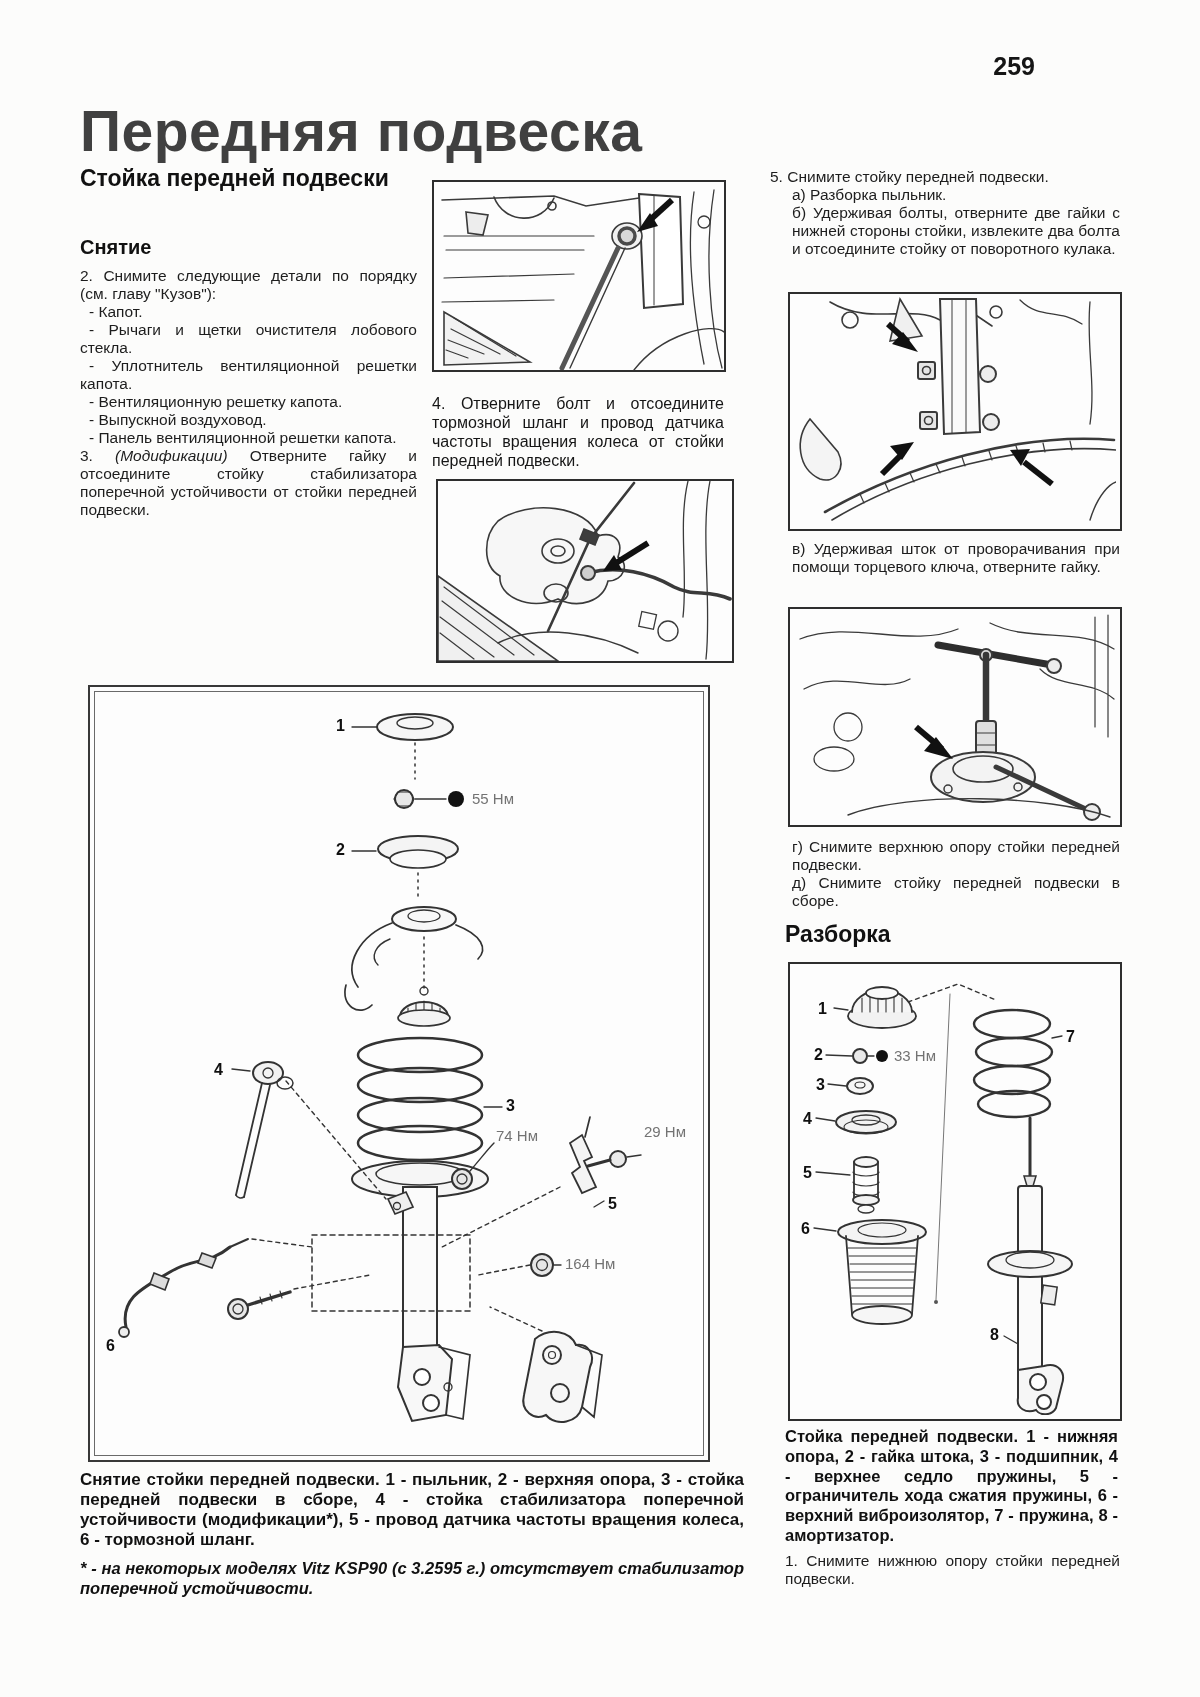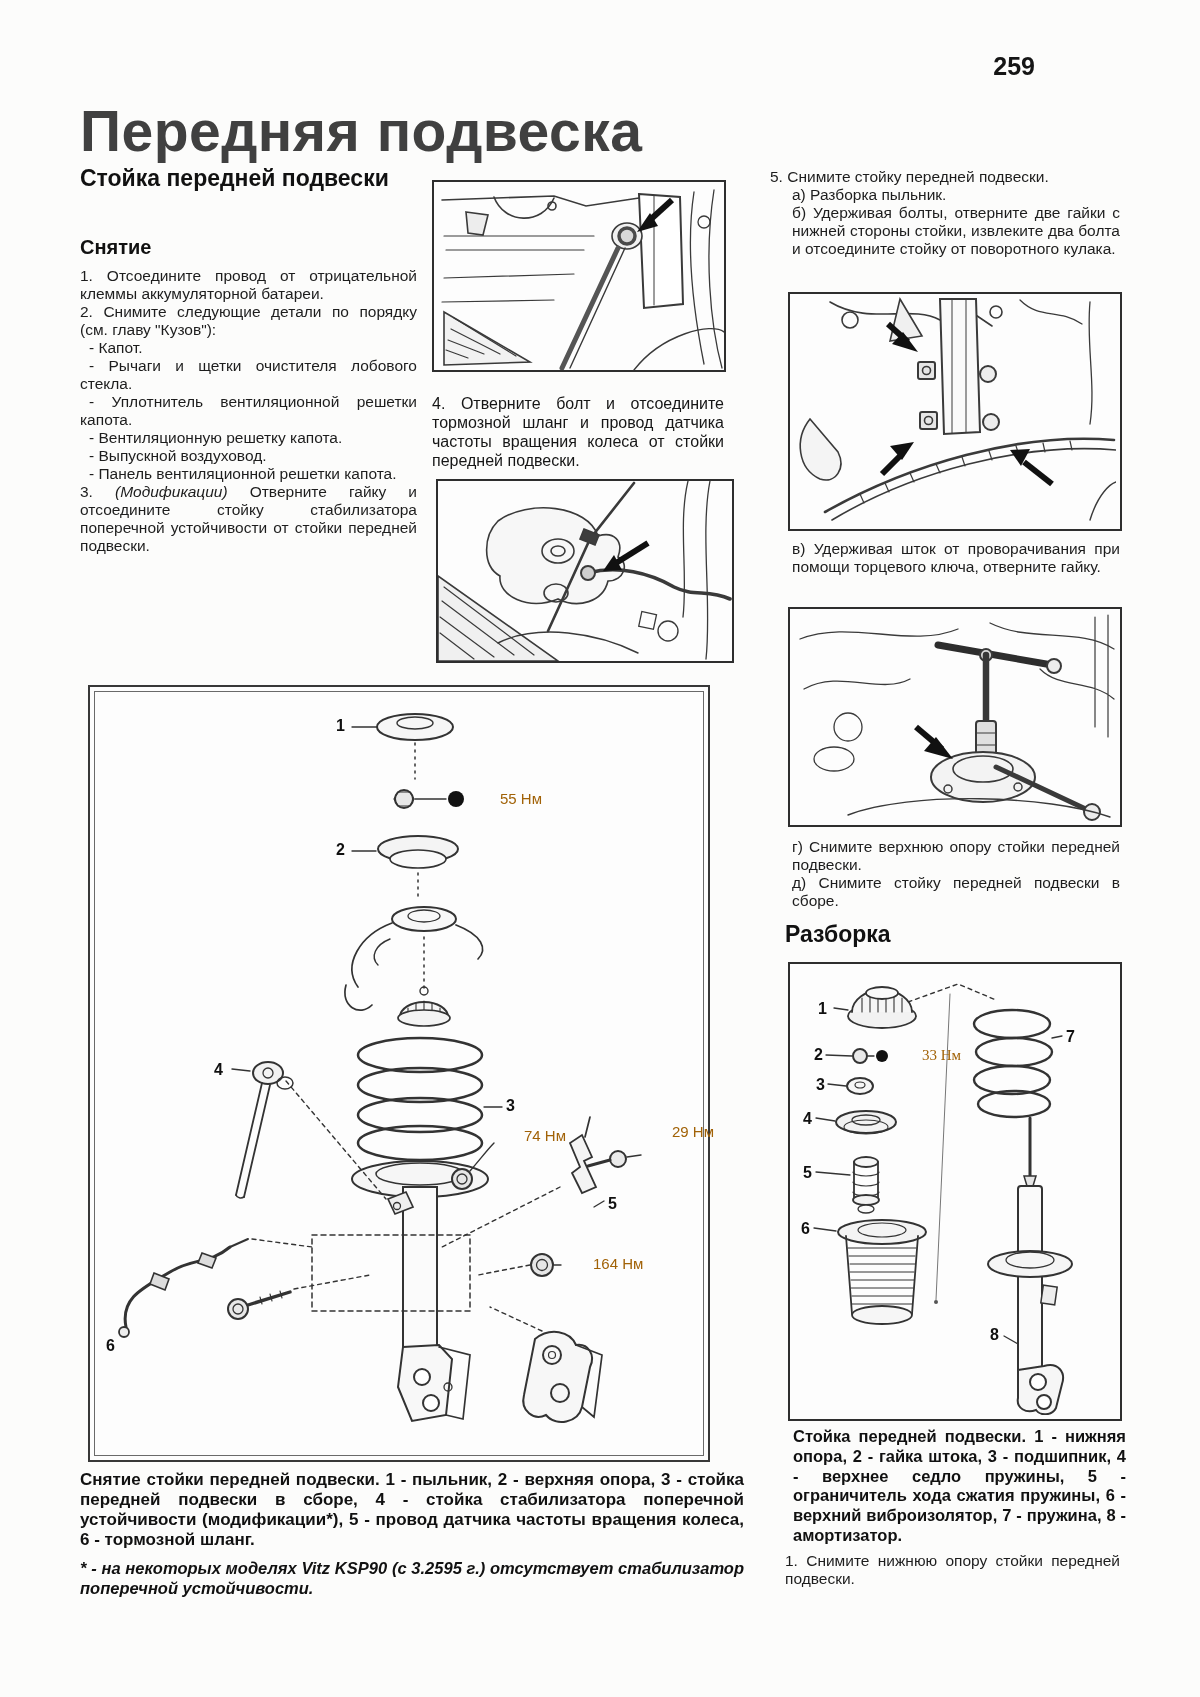--- a/index.html
+++ b/index.html
@@ -15,37 +15,36 @@
   .h3{font-size:20px;font-weight:bold;color:#111;}
   .body-text{font-size:15.5px;line-height:18px;text-align:justify;color:#1d1d1d;}
   .body-text p{margin:0;}
   .bullet{text-indent:9px;}
   .substeps{margin-left:22px;}
   .caption{font-size:16px;line-height:19px;text-align:justify;color:#161616;}
   .bold-caption{font-weight:bold;text-align:justify;color:#111;}
   .photo{border:2px solid #2e2e2e;background:#fdfdfd;overflow:hidden;}
   .mainbox{border:2px solid #383838;outline:1px solid #6a6a6a;outline-offset:-7px;background:#fdfdfd;}
   .plabel{position:absolute;font-weight:bold;font-size:16px;color:#101010;}
-  .tq{position:absolute;font-size:15px;color:#a16207;white-space:nowrap;margin-left:28px;}
+  .tq{position:absolute;font-size:15px;color:#737373;white-space:nowrap;}
   .ital{font-style:italic;}
   svg{display:block;}
 </style>
 </head>
 <body>
 
 <div class="abs page-num" style="left:935px;top:52px;width:100px;text-align:right;">259</div>
 
 <div class="abs doc-title" style="left:80px;top:98px;">Передняя подвеска</div>
 
 <div class="abs h2" style="left:80px;top:164px;width:320px;">Стойка передней подвески</div>
 
 <div class="abs h3" style="left:80px;top:236px;">Снятие</div>
 
 <div class="abs body-text" style="left:80px;top:267px;width:337px;">
-  <p>1. Отсоедините провод от отрицательной клеммы аккумуляторной батареи.</p>
   <p>2. Снимите следующие детали по порядку (см. главу "Кузов"):</p>
   <p class="bullet">- Капот.</p>
   <p class="bullet">- Рычаги и щетки очистителя лобового стекла.</p>
   <p class="bullet">- Уплотнитель вентиляционной решетки капота.</p>
   <p class="bullet">- Вентиляционную решетку капота.</p>
   <p class="bullet">- Выпускной воздуховод.</p>
   <p class="bullet">- Панель вентиляционной решетки капота.</p>
   <p><span>3. </span><span class="ital">(Модификации)</span><span> Отверните гайку и отсоедините стойку стабилизатора поперечной устойчивости от стойки передней подвески.</span></p>
 </div>
 
@@ -236,30 +235,30 @@
       <ellipse cx="240" cy="296" rx="24" ry="8" stroke-width="1.3"></ellipse>
       <rect x="252" y="322" width="14" height="18" transform="rotate(8 259 331)" fill="#ededed" stroke-width="1.5"></rect>
       <path d="M228,406 L254,402 C268,398 276,408 272,420 L266,444 C262,452 250,452 246,446 C236,450 226,444 228,434 Z" fill="#f6f6f6" stroke-width="2"></path>
       <circle cx="248" cy="418" r="8" fill="#ffffff" stroke-width="2"></circle>
       <circle cx="254" cy="438" r="7" fill="#ffffff" stroke-width="2"></circle>
       <path d="M214,372 L228,380" stroke-width="1.3"></path>
     </g>
   </svg>
   <span class="plabel" style="left:28px;top:36px;">1</span>
   <span class="plabel" style="left:24px;top:82px;">2</span>
-  <span class="tq" style="left:104px;top:83px;font-family:Liberation Serif, serif;">33 Нм</span>
+  <span class="tq" style="left:104px;top:83px;">33 Нм</span>
   <span class="plabel" style="left:26px;top:112px;">3</span>
   <span class="plabel" style="left:13px;top:146px;">4</span>
   <span class="plabel" style="left:13px;top:200px;">5</span>
   <span class="plabel" style="left:11px;top:256px;">6</span>
   <span class="plabel" style="left:276px;top:64px;">7</span>
   <span class="plabel" style="left:200px;top:362px;">8</span>
 </div>
 
-<div class="abs bold-caption" style="left:785px;top:1427px;width:333px;font-size:16.5px;line-height:19.8px;margin-left:8px;">Стойка передней подвески. 1 - нижняя опора, 2 - гайка штока, 3 - подшипник, 4 - верхнее седло пружины, 5 - ограничитель хода сжатия пружины, 6 - верхний виброизолятор, 7 - пружина, 8 - амортизатор.</div>
+<div class="abs bold-caption" style="left:785px;top:1427px;width:333px;font-size:16.5px;line-height:19.8px;">Стойка передней подвески. 1 - нижняя опора, 2 - гайка штока, 3 - подшипник, 4 - верхнее седло пружины, 5 - ограничитель хода сжатия пружины, 6 - верхний виброизолятор, 7 - пружина, 8 - амортизатор.</div>
 
 <div class="abs body-text" style="left:785px;top:1552px;width:335px;">1. Снимите нижнюю опору стойки передней подвески.</div>
 
 <div class="abs mainbox" style="left:88px;top:685px;width:618px;height:773px;">
   <svg class="abs" style="left:0;top:0;" width="618" height="773" viewBox="0 0 618 773">
     <g fill="none" stroke="#333" stroke-width="2" stroke-linecap="round">
 
       <ellipse cx="325" cy="40" rx="38" ry="13" fill="#f6f6f6"></ellipse>
       <ellipse cx="325" cy="36" rx="18" ry="6" stroke-width="1.4"></ellipse>
       <path d="M262,40 L287,40" stroke-width="1.4"></path>

